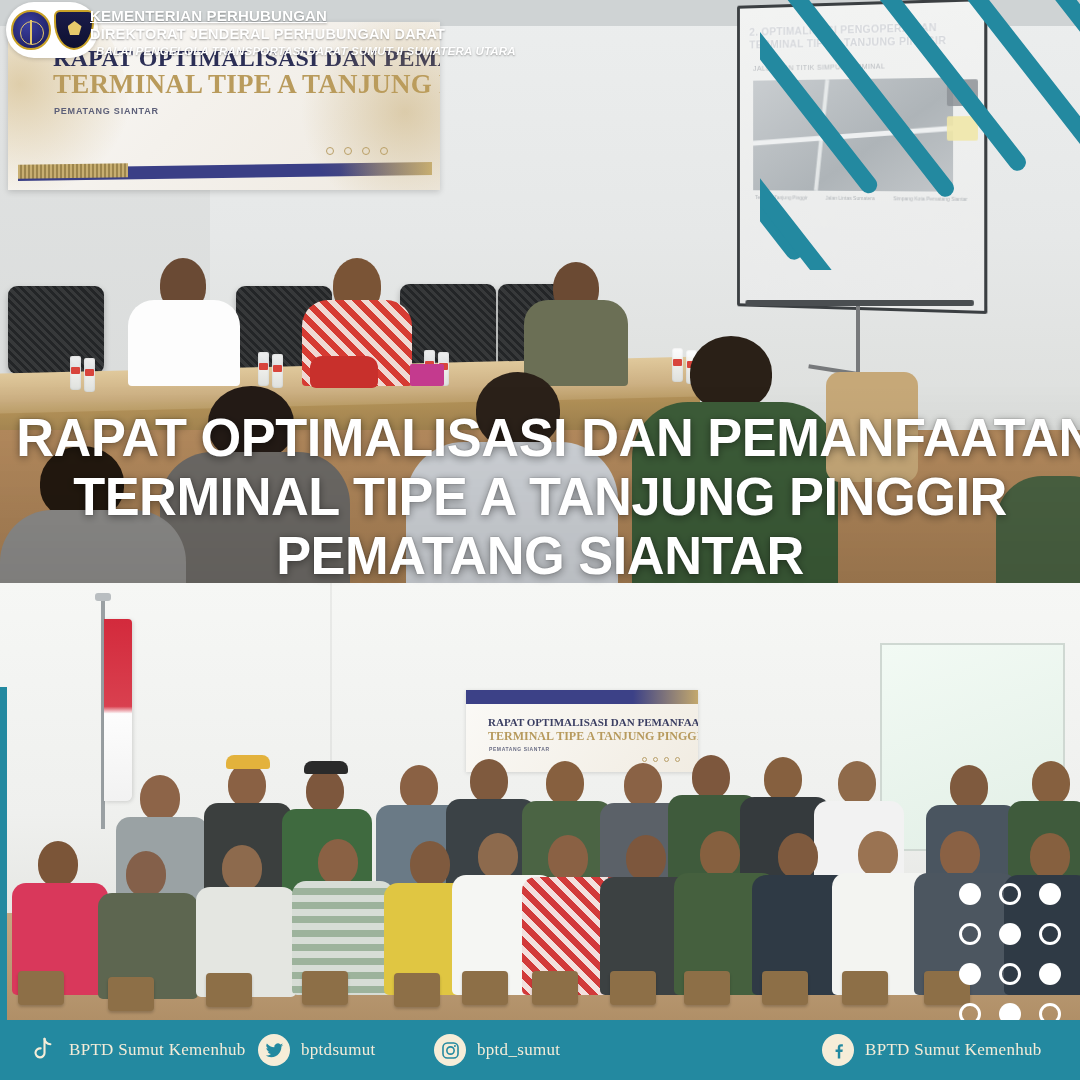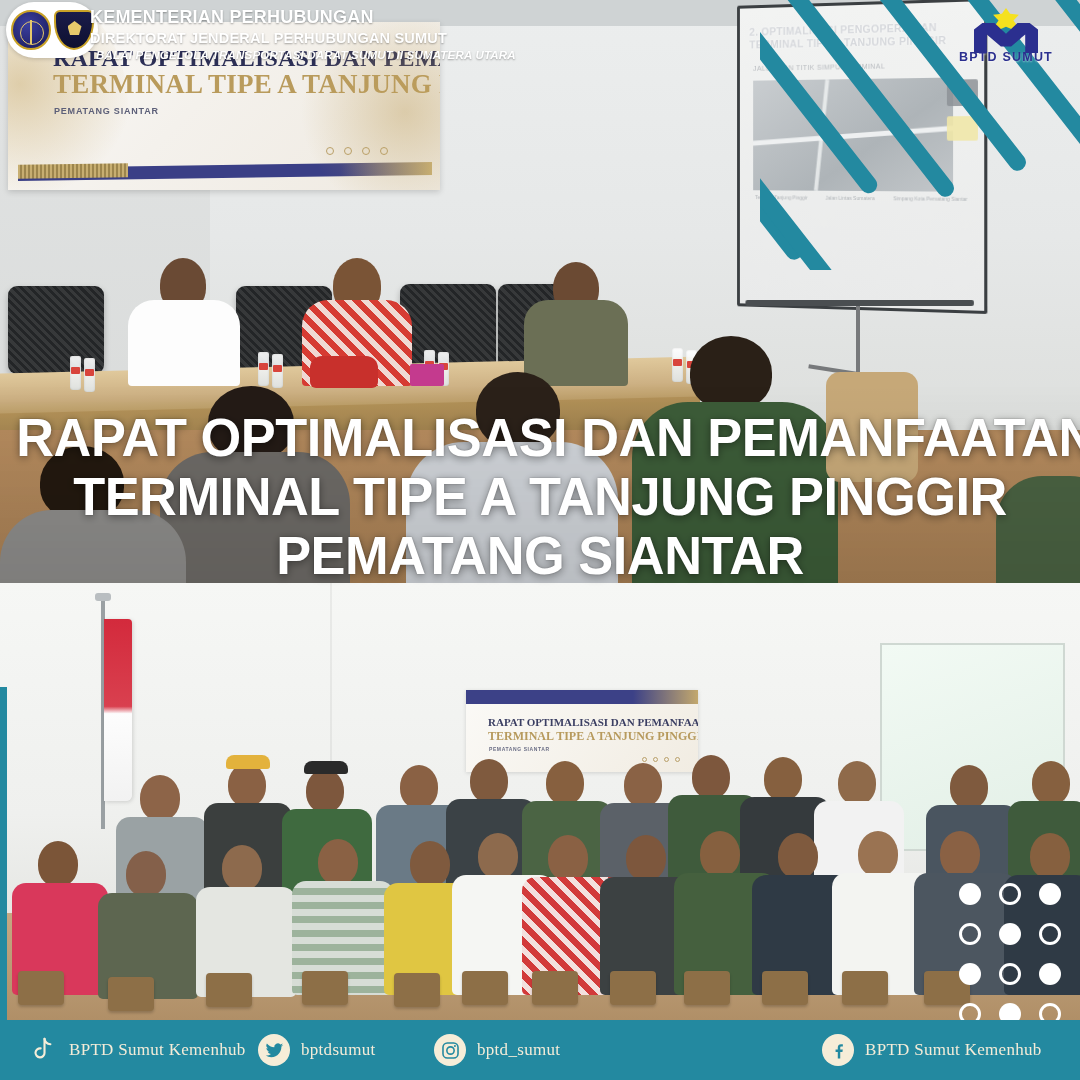--- a/index.html
+++ b/index.html
@@ -329,21 +329,21 @@
   }
   .emb-shield:before{
     content:""; position:absolute; left:12px; top:9px; width:14px; height:14px;
     background:#e6c96b; clip-path:polygon(50% 0,100% 38%,82% 100%,18% 100%,0 38%);
   }
   .hdr-text{
     position:absolute; left:90px; top:6px;
     color:#ffffff; font-weight:700; line-height:1.28;
     text-shadow:0 1px 2px rgba(0,0,0,.35);
   }
-  .hdr-t1{ font-size:18px; letter-spacing:.2px; }
+  .hdr-t1{ font-size:15px; letter-spacing:.2px;text-decoration:underline; }
   .hdr-t2{ font-size:14.5px; letter-spacing:.2px; }
   .hdr-t3{ font-size:11.5px; font-style:italic; letter-spacing:.2px; padding-left:6px; }
 
   
   .bptd-logo{
     position:absolute; right:26px; top:8px; width:96px; height:62px; z-index:16;
     text-align:center;
   }
   .bptd-mark{ position:relative; width:96px; height:44px; }
   .bptd-y{
@@ -634,32 +634,25 @@
     <span class="dot-f"></span>
   </div>
 
   <div class="header">
     <div class="hdr-logos">
       <span class="emblem emb-globe"></span>
       <span class="emblem emb-shield"></span>
     </div>
     <div class="hdr-text">
       <div class="hdr-t1">KEMENTERIAN PERHUBUNGAN</div>
-      <div class="hdr-t2">DIREKTORAT JENDERAL PERHUBUNGAN SUMUT</div>
+      <div class="hdr-t2">DIREKTORAT JENDERAL PERHUBUNGAN DARAT</div>
       <div class="hdr-t3">BALAI PENGELOLA TRANSPORTASI DARAT  SUMUT II SUMATERA UTARA</div>
     </div>
   </div>
 
-  <div class="bptd-logo">
-    <div class="bptd-mark">
-      <span class="bptd-y"></span>
-      <span class="bptd-m"></span>
-    </div>
-    <div class="bptd-txt">BPTD SUMUT</div>
-  </div>
 
   <div class="footer">
 
     <div class="soc s1">
       <span class="ic plain">
         <svg width="30" height="30" viewBox="0 0 24 24" fill="none" stroke="#f6edd8" stroke-width="1.7" stroke-linecap="round" stroke-linejoin="round">
           <path d="M14 3v11.3a3.6 3.6 0 1 1-3.1-3.57"></path>
           <path d="M14 3c.4 2.6 2.2 4.2 4.7 4.4"></path>
         </svg>
       </span>

